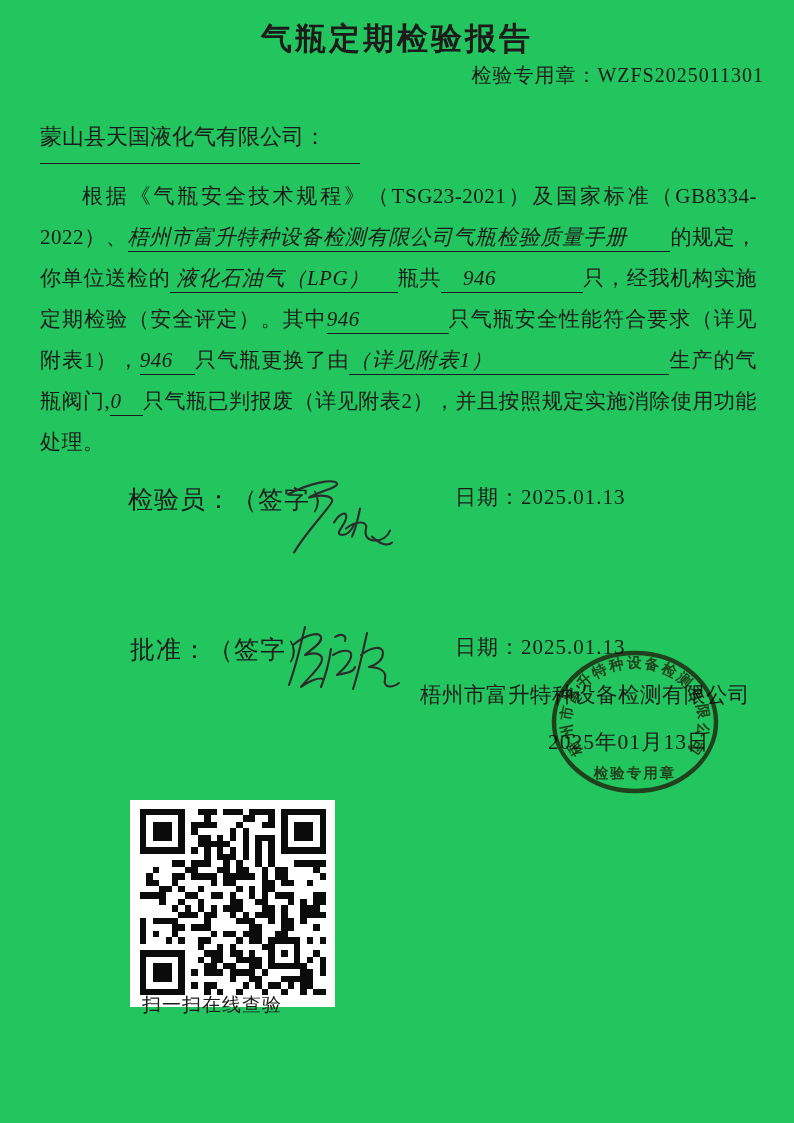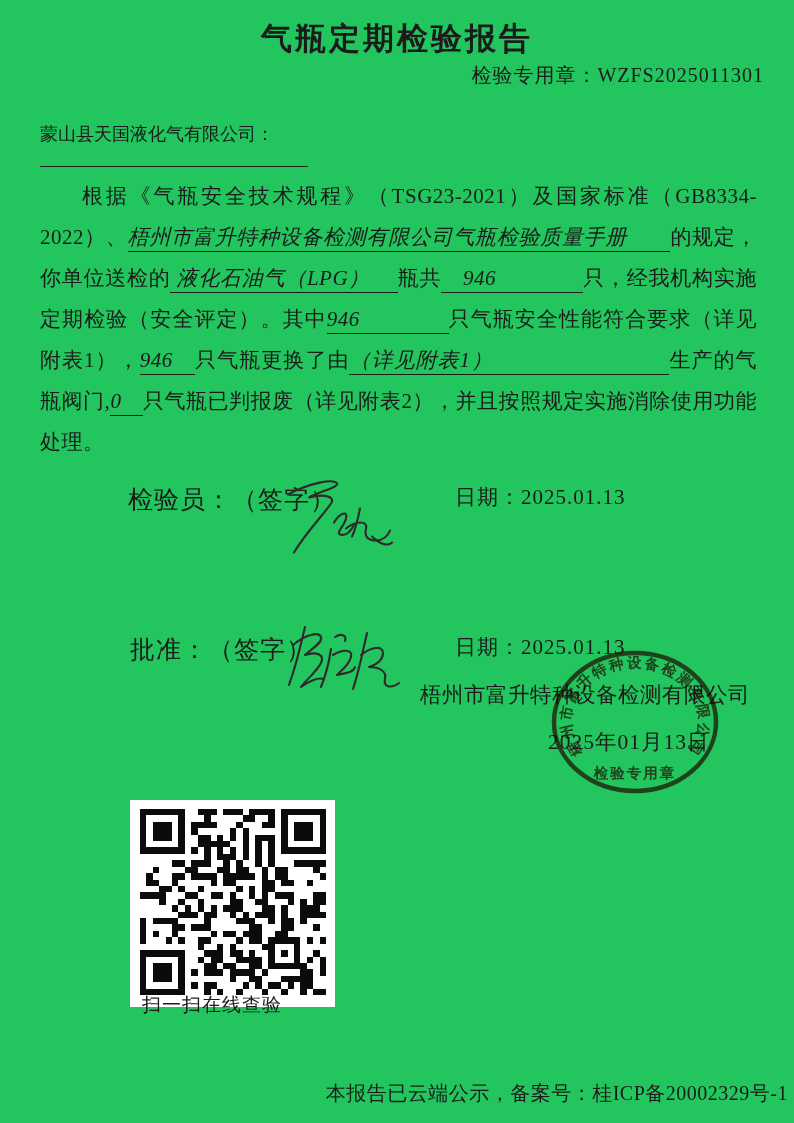--- a/index.html
+++ b/index.html
@@ -17,23 +17,23 @@
     position:absolute;top:18px;left:0;width:794px;
     text-align:center;
     font-size:31px;font-weight:bold;letter-spacing:3px;
   }
   .report-no{
     position:absolute;top:62px;right:30px;
     font-size:20px;letter-spacing:1px;
   }
   .addressee{
     position:absolute;top:122px;left:40px;
-    font-size:18px;
+    font-size:22px;
     border-bottom:1.6px solid #1b1b1b;
-    padding:0 34px 20px 0;
+    padding:0 34px 11px 0;
   }
   .body-par{
     position:absolute;top:176px;left:40px;width:717px;
     font-size:21px;line-height:41px;
     text-align:justify;text-indent:2em;
     letter-spacing:0.5px;
   }
   .body-par .blank{
     border-bottom:1.6px solid #1b1b1b;
     padding-bottom:2px;
@@ -501,15 +501,14 @@
         <rect x="15" y="28" width="1" height="1" fill="#0b0b0b"></rect>
         <rect x="19" y="28" width="1" height="1" fill="#0b0b0b"></rect>
         <rect x="22" y="28" width="1" height="1" fill="#0b0b0b"></rect>
         <rect x="25" y="28" width="1" height="1" fill="#0b0b0b"></rect>
         <rect x="27" y="28" width="1" height="1" fill="#0b0b0b"></rect>
         <rect x="28" y="28" width="1" height="1" fill="#0b0b0b"></rect>
       </svg>
   </div>
   <div class="qr-caption">扫一扫在线查验</div>
 
-  <div class="footer">本报告已云端公示，备案号：桂ICP备20002329号-1</div>
 
 </div>
 
 </body></html>

